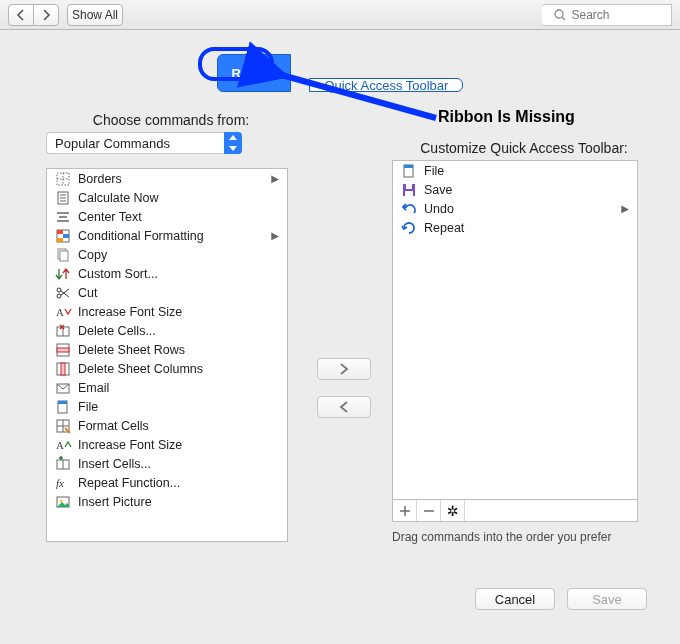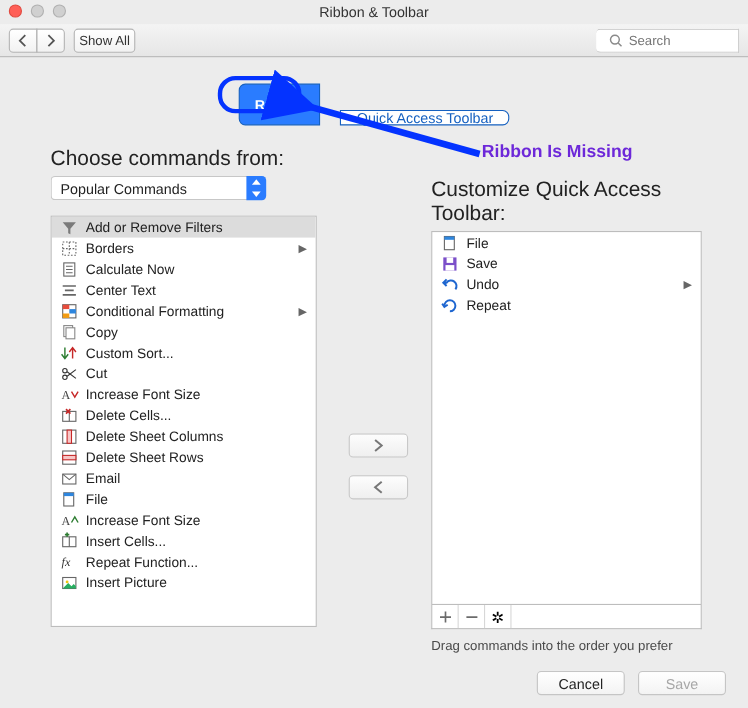--- a/index.html
+++ b/index.html
@@ -19,59 +19,51 @@
   .searchbox input { border:none; outline:none; width:90px; font-size:12px; color:#333; background:transparent;}
   .body { position:relative; padding:10px 0 0 0; height:calc(100% - 52px); }
   .segseg { display:flex; justify-content:center; margin-top:14px; position:relative; z-index:5;}
   .seg { display:flex; height:38px;gap:19px; }
   .seg .segbtn { padding:0 14px; display:flex; align-items:center; font-size:13px; border:1px solid #1560c0; background:#fff; color:#1560c0; }
   .seg .segbtn:first-child { border-radius:6px 0 0 6px; }
   .seg .segbtn:last-child { border-radius:0 6px 6px 0; margin-left:-1px;margin-top:24px; }
   .seg .segbtn.sel { background:#2a7cff; color:#fff; font-weight:700;}
   .highlight-ring { position:absolute; border:4px solid #0433ff; border-radius:16px; pointer-events:none; z-index:6;}
   .arrow { position:absolute; z-index:6; }
-  .annotation { position:absolute; font-weight:700; font-size:16px; color:#6d28d9; z-index:6;}
+  .annotation { position:absolute; font-weight:700; font-size:16px; color:#000000; z-index:6;}
   .columns { display:flex; padding:20px 24px 0 46px; gap:14px; }
   .col-left { width:250px; }
   .col-mid { width:68px; display:flex; flex-direction:column; justify-content:center; align-items:center; gap:16px; padding-top:120px;}
   .col-right { flex:1; padding-top:28px; }
-  .label { font-size:19px; margin-bottom:4px; display:block;}
+  .label { font-size:14px; margin-bottom:4px; display:block;text-align:center;}
   .combo { position:relative; width:196px; height:22px; background:#fff; border:1px solid #c7c7c7; border-right:none; border-radius:4px; display:flex; align-items:center; padding-left:8px; font-size:13px;}
   .combo .stepper { position:absolute; right:0; top:-1px; bottom:-1px; width:18px; background:#2a7cff; border-radius:0 4px 4px 0; display:flex; flex-direction:column;}
   .combo .stepper div{flex:1; display:flex; align-items:center; justify-content:center;}
   .combo .stepper svg{display:block;}
   .listbox { margin-top:14px; width:242px; height:374px; background:#fff; border:1px solid #bdbdbd; overflow-y:auto; overflow-x:hidden;}
   .listbox::-webkit-scrollbar{width:15px;} .listbox::-webkit-scrollbar-thumb{background:#c1c1c1;border-radius:7px;border:3px solid #fff;} .listbox::-webkit-scrollbar-track{background:#fafafa;}
   .li { height:19px; display:flex; align-items:center; padding:0 4px 0 8px; font-size:12.5px; gap:7px; position:relative;}
   .li.sel { background:#dcdcdc; }
   .li .ico { width:16px; height:16px; display:flex; align-items:center; justify-content:center; }
   .li .sub { margin-left:auto; color:#666; font-size:10px; padding-right:4px;}
   .rlist { width:246px; height:340px; background:#fff; border:1px solid #bdbdbd;}
   .rbottombar { width:246px; height:22px; background:#fff; border:1px solid #bdbdbd; border-top:none; display:flex; align-items:center;}
   .rbottombar .cell { width:24px; height:100%; border-right:1px solid #d7d7d7; display:flex; align-items:center; justify-content:center; color:#6b6b6b; font-size:14px;}
   .rbtn { width:54px; height:22px; background:linear-gradient(#fdfdfd,#efefef); border:1px solid #c8c8c8; border-radius:4px; display:flex; align-items:center; justify-content:center; color:#555;}
   .hint { font-size:12px; color:#4a4a4a; margin-top:8px; width:246px;}
-  .footer { position:absolute; right:20px; bottom:12px; display:flex; gap:12px;}
+  .footer { position:absolute; right:33px; bottom:12px; display:flex; gap:12px;}
   .footer .fbtn { width:80px; height:22px; border:1px solid #c5c5c5; border-radius:4px; background:linear-gradient(#ffffff,#f3f3f3); display:flex; align-items:center; justify-content:center; font-size:13px;}
   .footer .fbtn.dis { color:#a7a7a7;}
   svg { overflow:visible; }
 </style>
 </head>
 <body>
 
 <div class="window">
 
-  <div class="titlebar">
-    <div class="traffic">
-      <div class="tl red"></div>
-      <div class="tl grey"></div>
-      <div class="tl grey"></div>
-    </div>
-    <span>Ribbon &amp; Toolbar</span>
-  </div>
 
   <div class="toolbar">
     <div class="btn-group">
       <div class="btn">
         <svg width="8" height="10">
             <path d="M6 0 L1 5 L6 10" fill="none" stroke="#555" stroke-width="1.6"></path>
           </svg>
       </div>
       <div class="btn">
         <svg width="8" height="10">
@@ -129,28 +121,20 @@
                 </svg>
               </div>
             <div>
                 <svg width="8" height="5">
                   <path d="M0,0 L4,5 L8,0 Z" fill="#fff"></path>
                 </svg>
               </div>
           </div>
         </div>
         <div class="listbox" id="left-list">
-            <div class="li sel">
-              <span class="ico">
-                <svg width="16" height="16">
-                  <path d="M2,3 L14,3 L9,9 L9,14 L7,13 L7,9 Z" fill="#7a7a7a"></path>
-                </svg>
-              </span>
-              <span>Add or Remove Filters</span>
-            </div>
             <div class="li">
               <span class="ico">
                 <svg width="16" height="16">
                   <rect x="2" y="2" width="12" height="12" fill="none" stroke="#666" stroke-dasharray="1.5,1.5"></rect>
                   <line x1="2" y1="8" x2="14" y2="8" stroke="#666" stroke-dasharray="1.5,1.5"></line>
                   <line x1="8" y1="2" x2="8" y2="14" stroke="#666" stroke-dasharray="1.5,1.5"></line>
                 </svg>
               </span>
               <span>Borders</span>
               <span class="sub">▶</span>
@@ -234,51 +218,62 @@
                   <line x1="5" y1="2" x2="9" y2="6" stroke="#c62828" stroke-width="1.5"></line>
                   <line x1="9" y1="2" x2="5" y2="6" stroke="#c62828" stroke-width="1.5"></line>
                 </svg>
               </span>
               <span>Delete Cells...</span>
             </div>
             <div class="li">
               <span class="ico">
                 <svg width="16" height="16">
                   <rect x="2" y="2" width="12" height="12" fill="none" stroke="#666"></rect>
+                  <rect x="2" y="6" width="12" height="4" fill="#f7c6c6" stroke="#c62828"></rect>
+                </svg>
+              </span>
+              <span>Delete Sheet Rows</span>
+            </div>
+            <div class="li">
+              <span class="ico">
+                <svg width="16" height="16">
+                  <rect x="2" y="2" width="12" height="12" fill="none" stroke="#666"></rect>
                   <rect x="6" y="2" width="4" height="12" fill="#f7c6c6" stroke="#c62828"></rect>
                 </svg>
               </span>
               <span>Delete Sheet Columns</span>
-            </div>
-            <div class="li">
-              <span class="ico">
-                <svg width="16" height="16">
-                  <rect x="2" y="2" width="12" height="12" fill="none" stroke="#666"></rect>
-                  <rect x="2" y="6" width="12" height="4" fill="#f7c6c6" stroke="#c62828"></rect>
-                </svg>
-              </span>
-              <span>Delete Sheet Rows</span>
             </div>
             <div class="li">
               <span class="ico">
                 <svg width="16" height="16">
                   <rect x="2" y="4" width="12" height="9" fill="none" stroke="#666"></rect>
                   <path d="M2,4 L8,9 L14,4" fill="none" stroke="#666"></path>
                 </svg>
               </span>
               <span>Email</span>
             </div>
             <div class="li">
               <span class="ico">
                 <svg width="16" height="16">
                   <rect x="3" y="2" width="9" height="12" fill="none" stroke="#666"></rect>
                   <rect x="3" y="2" width="9" height="3" fill="#2e86de"></rect>
                 </svg>
               </span>
               <span>File</span>
+            </div>
+            <div class="li">
+              <span class="ico">
+                <svg width="16" height="16">
+                  <rect x="2" y="2" width="12" height="12" fill="none" stroke="#666"></rect>
+                  <line x1="2" y1="8" x2="14" y2="8" stroke="#666"></line>
+                  <line x1="8" y1="2" x2="8" y2="14" stroke="#666"></line>
+                  <path d="M10,10 L15,15" stroke="#e67e22" stroke-width="2"></path>
+                </svg>
+              </span>
+              <span>Format Cells</span>
             </div>
             <div class="li">
               <span class="ico">
                 <svg width="16" height="16">
                   <text x="1" y="12" font-size="11" fill="#444" font-family="serif">A</text>
                   <path d="M10,10 L13,5 L16,10" fill="none" stroke="#2e7d32" stroke-width="1.3"></path>
                 </svg>
               </span>
               <span>Increase Font Size</span>
             </div>

